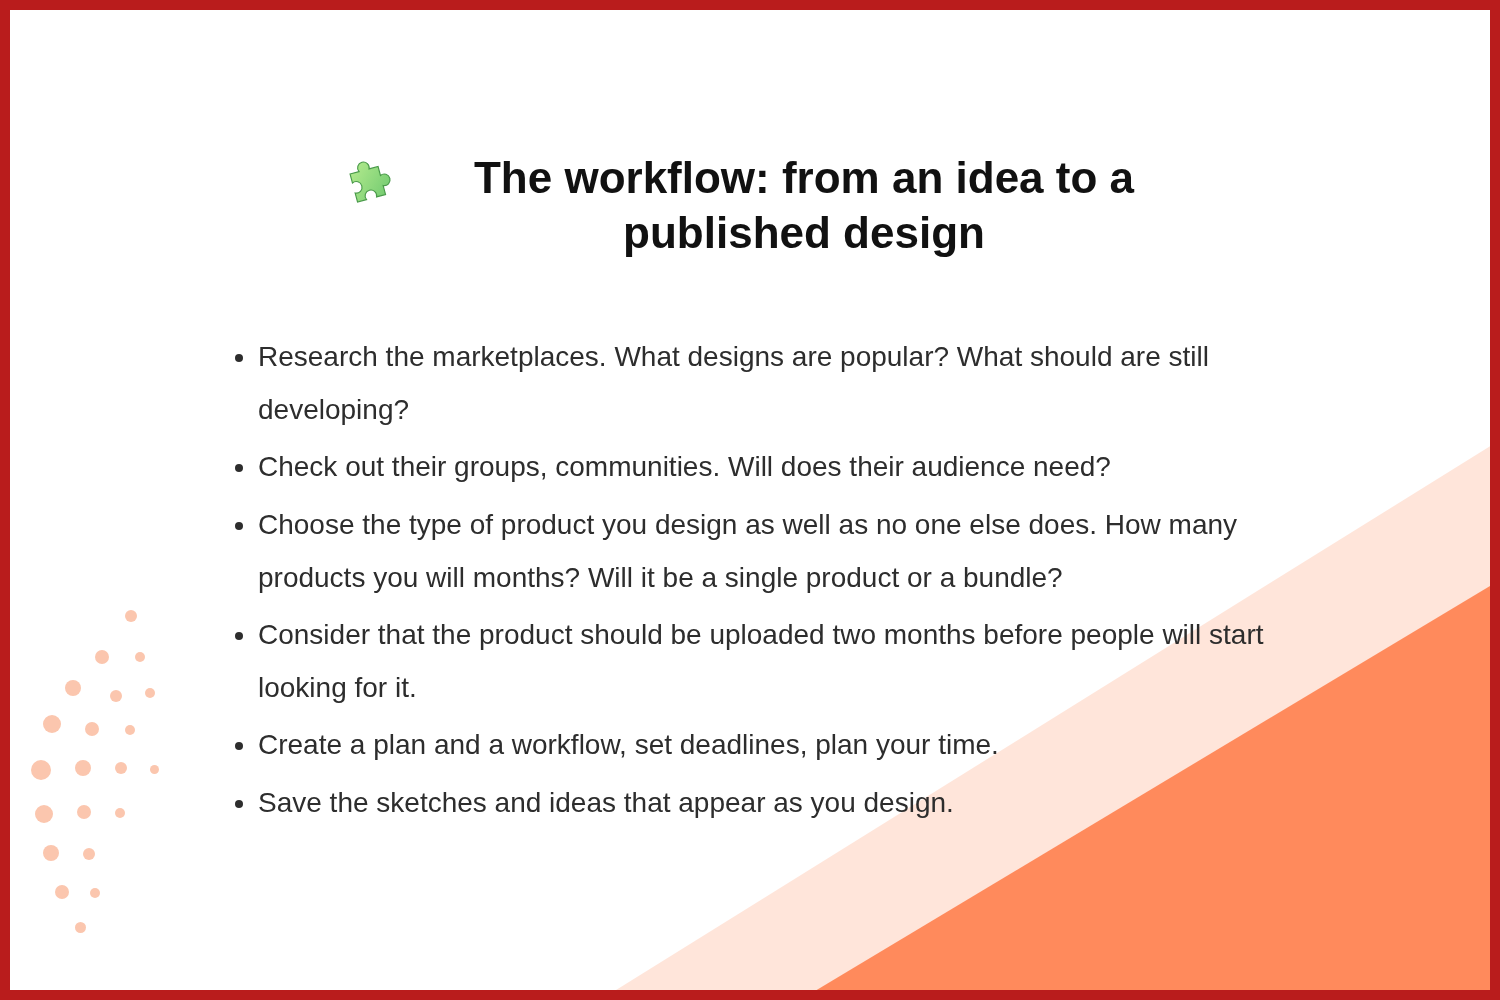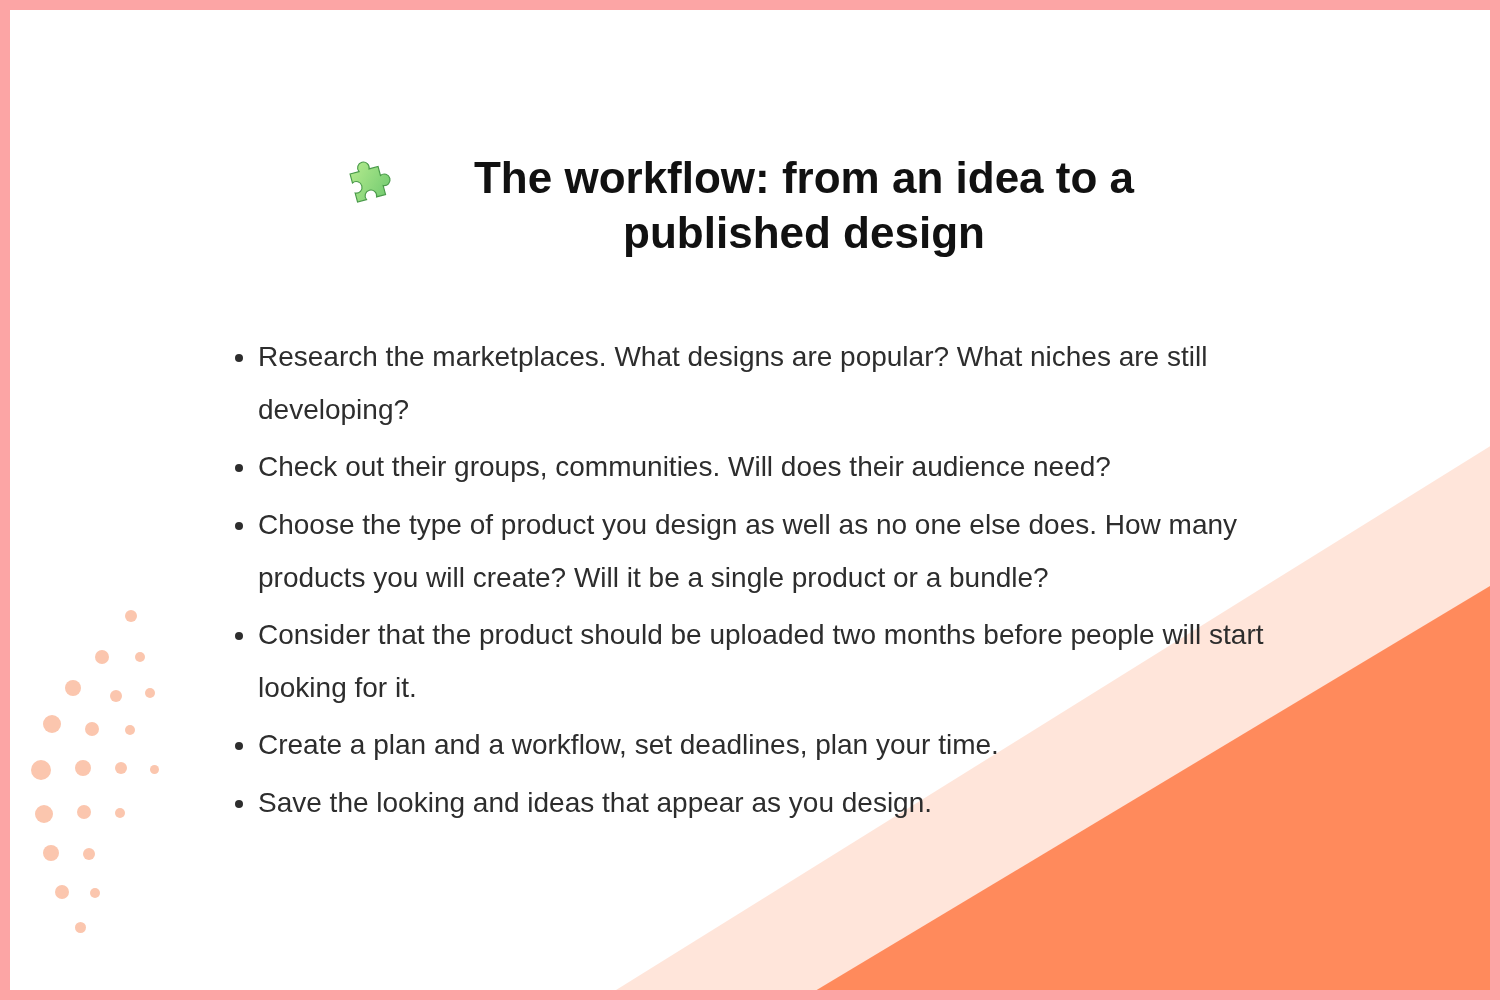--- a/index.html
+++ b/index.html
@@ -1,20 +1,20 @@
 <!DOCTYPE html>
 <html><head>
 <meta charset="utf-8">
 <style>
   * { box-sizing: border-box; margin: 0; padding: 0; }
   html, body { width: 1500px; height: 1000px; overflow: hidden; font-family: "Segoe UI", "Helvetica Neue", Arial, sans-serif; }
   .frame {
     width: 1500px;
     height: 1000px;
-    border: 10px solid #fca5a5;
+    border: 10px solid #b91c1c;
     background: #ffffff;
     position: relative;
     overflow: hidden;
   }
   
   .tri-dark {
     position: absolute;
     right: -10px;
     bottom: -10px;
     width: 0; height: 0;
@@ -116,21 +116,21 @@
               <stop offset="100%" stop-color="#6fc96f"></stop>
             </linearGradient>
           </defs>
           <path transform="rotate(-15 50 50)" d="M30 25 h16 a10 10 0 1 1 18 0 h16 v16 a10 10 0 1 1 0 18 v16 h-16 a10 10 0 1 0 -18 0 h-16 v-16 a10 10 0 1 0 0 -18 z" fill="url(#pg)" stroke="#4a9a4a" stroke-width="2"></path>
         </svg>
       </span>
       <h1 class="title-text">The workflow: from an idea to a published design</h1>
     </div>
 
     <ul class="workflow">
-      <li>Research the marketplaces. What designs are popular? What niches are still developing?</li>
+      <li>Research the marketplaces. What designs are popular? What should are still developing?</li>
       <li>Check out their groups, communities. Will does their audience need?</li>
-      <li>Choose the type of product you design as well as no one else does. How many products you will create? Will it be a single product or a bundle?</li>
+      <li>Choose the type of product you design as well as no one else does. How many products you will months? Will it be a single product or a bundle?</li>
       <li>Consider that the product should be uploaded two months before people will start looking for it.</li>
       <li>Create a plan and a workflow, set deadlines, plan your time.</li>
-      <li>Save the looking and ideas that appear as you design.</li>
+      <li>Save the sketches and ideas that appear as you design.</li>
     </ul>
   </div>
 </div>
 
 </body></html>

